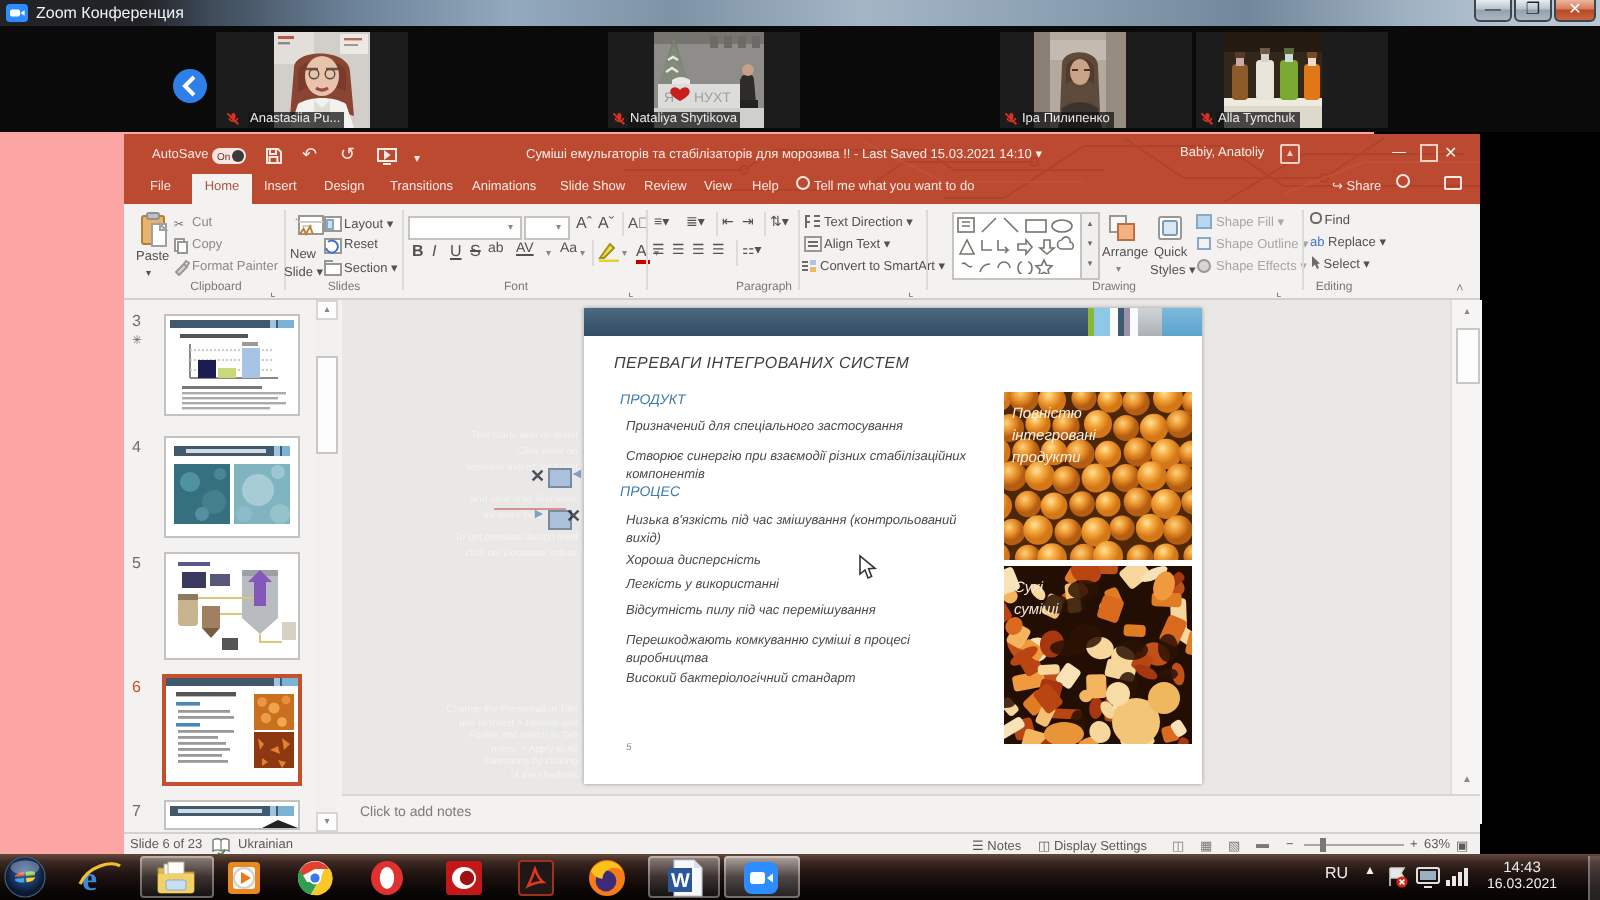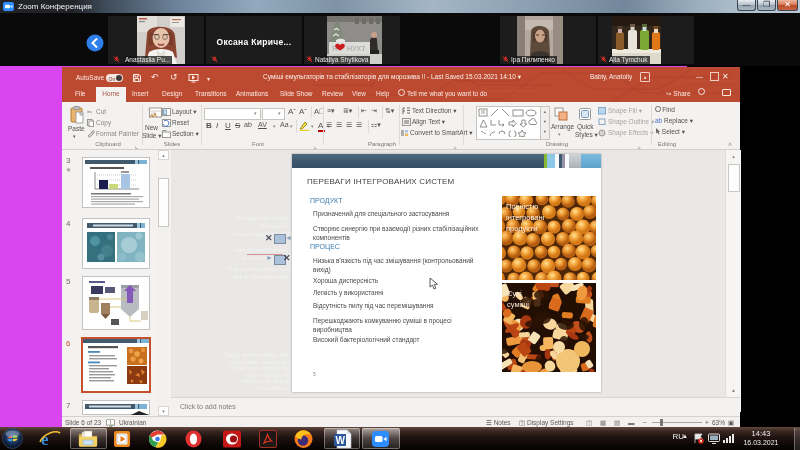--- a/index.html
+++ b/index.html
@@ -1,17 +1,17 @@
 <!DOCTYPE html>
 <html><head><meta charset="utf-8">
 <style>
 html,body{margin:0;padding:0;}
 body{width:800px;height:450px;overflow:hidden;background:#000;font-family:"Liberation Sans",sans-serif;}
 .abs{position:absolute;}
-#stage{position:relative;width:687px;height:450px;background:#d946ef;}
+#stage{position:relative;width:687px;height:450px;background:#fca5a5;}
 
 #ztitle{left:0;top:0;width:800px;height:13px;background:linear-gradient(90deg,#212327 0%,#212327 9%,#3d4a58 13%,#6c8299 22%,#93a9bd 32%,#7e93a6 42%,#a4b6c6 54%,#8ba0b2 66%,#72879b 78%,#9fb2c2 88%,#b9c6d3 96%);}
 #ztitle .txt{left:18px;top:2px;font-size:8px;color:#f2f2f2;}
 
 .wbtn{top:0;height:11px;border:1px solid #3c4650;border-top:none;box-sizing:border-box;background:linear-gradient(180deg,#e7edf2 0%,#b9c3cc 45%,#95a2ad 50%,#aab6c0 100%);border-radius:0 0 3px 3px;color:#1d2730;font-size:8px;line-height:9px;text-align:center;}
 .wbtn.close{background:linear-gradient(180deg,#eab79f 0%,#d87b58 45%,#b54a28 50%,#c96440 100%);color:#fff;}
 
 #strip{left:0;top:13px;width:800px;height:53px;background:#0a0a0a;}
 .tile{top:3px;width:96px;height:48px;background:#1c1c1c;overflow:hidden;}
 .tname{position:absolute;left:0;bottom:0;background:rgba(20,20,20,.75);color:#ececec;font-size:6.5px;line-height:8px;padding:0 2px 0 1px;white-space:nowrap;}
@@ -27,21 +27,21 @@
 .rsep{position:absolute;top:3px;width:1px;height:40px;background:#dddbd8;}
 .rlbl{position:absolute;top:39px;font-size:6px;color:#7a7876;width:60px;text-align:center;}
 .rtxt{position:absolute;font-size:6.5px;color:#53514f;white-space:nowrap;}
 .ricon{position:absolute;font-size:6px;color:#6c6a68;}
 
 #lpanel{left:0;top:83px;width:109px;height:266px;background:#f3f2f1;}
 .thumb{position:absolute;left:21px;width:66px;background:#fff;box-shadow:0 0 0 1px #c4c2c0;}
 .tnum{position:absolute;left:4px;font-size:8px;color:#6e6c6a;}
 
 #canvas{left:109px;top:83px;width:569px;height:247px;background:#e9e8e7;overflow:hidden;}
-#slide{left:121px;top:4px;width:309px;height:238px;background:#fff;box-shadow:0 0 2px rgba(0,0,0,.35);}
+#slide{left:121px;top:4px;width:309px;height:238px;background:#fff;box-shadow:0 0 2px rgba(0,0,0,.35);font-style:italic;}
 
 #notes{left:109px;top:330px;width:569px;height:19px;background:#f3f2f1;border-top:1px solid #d8d6d3;color:#7c7a78;font-size:7px;}
 #status{left:0;top:349px;width:678px;height:11px;background:#f2f1f0;border-top:1px solid #d4d2cf;color:#5c5a58;font-size:6.5px;}
 
 #vscroll{left:663px;top:83px;width:15px;height:262px;background:#f6f5f4;border-left:1px solid #e0dedc;}
 
 #taskbar{left:0;top:427px;width:800px;height:23px;background:linear-gradient(180deg,#63483c 0%,#3a2721 18%,#1f1310 45%,#0b0605 80%,#060303 100%);}
 .tbtn{position:absolute;top:1px;height:21px;border-radius:2px;}
 .glass{background:linear-gradient(180deg,rgba(255,255,255,.38),rgba(255,255,255,.14) 50%,rgba(255,255,255,.05));box-shadow:inset 0 0 0 1px rgba(255,255,255,.35);}
 #tray{position:absolute;right:8px;top:0;height:23px;color:#f0f0f0;}
@@ -85,28 +85,20 @@
         <path d="M8 48 L12 36 C18 32 30 32 36 36 L40 48 Z" fill="#f4f2ef"></path>
         <path d="M20 34 l4 4 4 -4 v14 h-8 z" fill="#e0ddd8"></path>
       </svg>
       <div class="tname" style="left:16px;">Аnastasiia Pu...</div>
       <svg class="mic" viewBox="0 0 8 8">
           <rect x="3" y="0.5" width="2.4" height="4" rx="1.2" fill="#d93025"></rect>
           <path d="M1.8 3.5 a2.5 2.5 0 0 0 4.8 0" stroke="#d93025" fill="none" stroke-width="1"></path>
           <line x1="0.8" y1="0.8" x2="7" y2="7" stroke="#d93025" stroke-width="1.1"></line>
         </svg>
     </div>
-    <div class="tile abs" style="left:206px">
-        <div class="bigname" style="top:21px">Оксана  Кириче...</div>
-        <svg class="mic" viewBox="0 0 8 8">
-          <rect x="3" y="0.5" width="2.4" height="4" rx="1.2" fill="#d93025"></rect>
-          <path d="M1.8 3.5 a2.5 2.5 0 0 0 4.8 0" stroke="#d93025" fill="none" stroke-width="1"></path>
-          <line x1="0.8" y1="0.8" x2="7" y2="7" stroke="#d93025" stroke-width="1.1"></line>
-        </svg>
-      </div>
     <div class="tile abs" style="left:304px" id="tile3">
       <svg class="abs" style="left:23px;top:0" width="55" height="48">
         <rect width="55" height="48" fill="#8e8d89"></rect>
         <rect x="0" y="0" width="55" height="6" fill="#75746f"></rect>
         <g fill="#6b6a66">
             <rect x="28" y="2" width="4" height="6"></rect>
             <rect x="35" y="2" width="4" height="6"></rect>
             <rect x="42" y="2" width="4" height="6"></rect>
             <rect x="49" y="2" width="4" height="6"></rect>
           </g>
@@ -853,21 +845,21 @@
     </svg>
 
     <div class="tbtn glass" style="left:362px;width:38px;background:linear-gradient(180deg,rgba(255,255,255,.55),rgba(255,255,255,.22) 50%,rgba(255,255,255,.12));"></div>
     <svg class="abs" style="left:371px;top:3px" width="20" height="18">
       <rect x="1" y="1" width="17" height="16" rx="4" fill="#2d8cff"></rect>
       <rect x="4" y="6" width="7.5" height="6" rx="1.5" fill="#fff"></rect>
       <path d="M12.5 9 L15.5 6.8 V11.2 Z" fill="#fff"></path>
     </svg>
 
     <div id="tray">
-      <span class="abs" style="right:108px;top:5px;font-size:8px;text-align:right;">RU</span>
+      <span class="abs" style="right:118px;top:5px;font-size:8px;text-align:right;">RU</span>
       <span class="abs" style="right:104px;top:6px;font-size:6px;">▲</span>
       <svg class="abs" style="right:88px;top:6px" width="11" height="11">
           <path d="M2 1 v9 M2 1 h7 l-1.5 2.5 L9 6 H2" fill="#e8e8e8" stroke="#d0d0d0" stroke-width=".8"></path>
           <circle cx="8" cy="8" r="2.8" fill="#d02818"></circle>
           <path d="M6.8 6.8 l2.4 2.4 M9.2 6.8 l-2.4 2.4" stroke="#fff" stroke-width=".8"></path>
         </svg>
       <svg class="abs" style="right:72px;top:6px" width="12" height="11">
           <rect x="0.5" y="1" width="11" height="7.5" rx="1" fill="none" stroke="#e0e0e0" stroke-width="1"></rect>
           <rect x="2" y="2.5" width="8" height="4.5" fill="#9ab0c0"></rect>
           <path d="M4 10.5 h4" stroke="#e0e0e0"></path>

